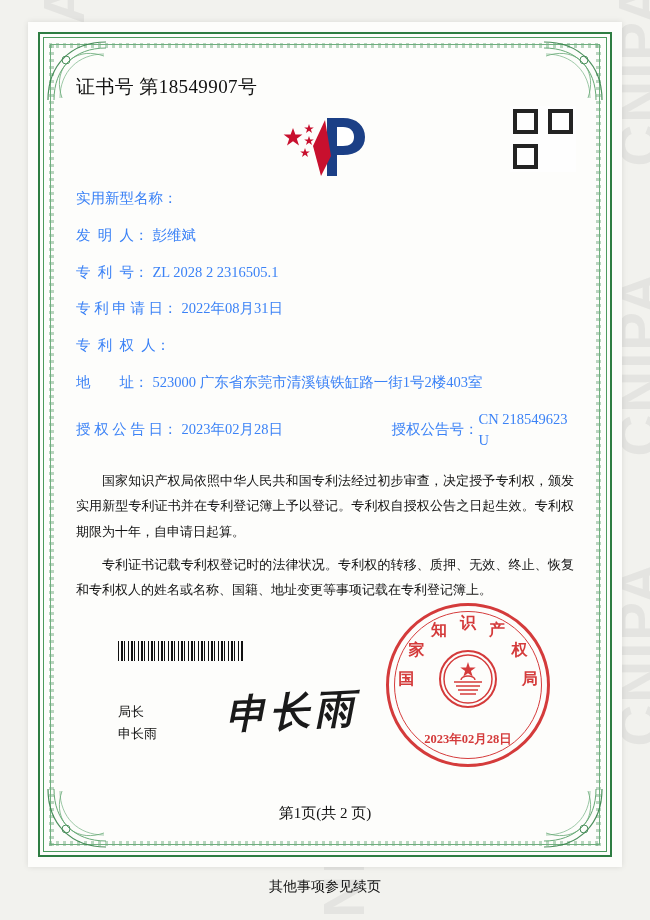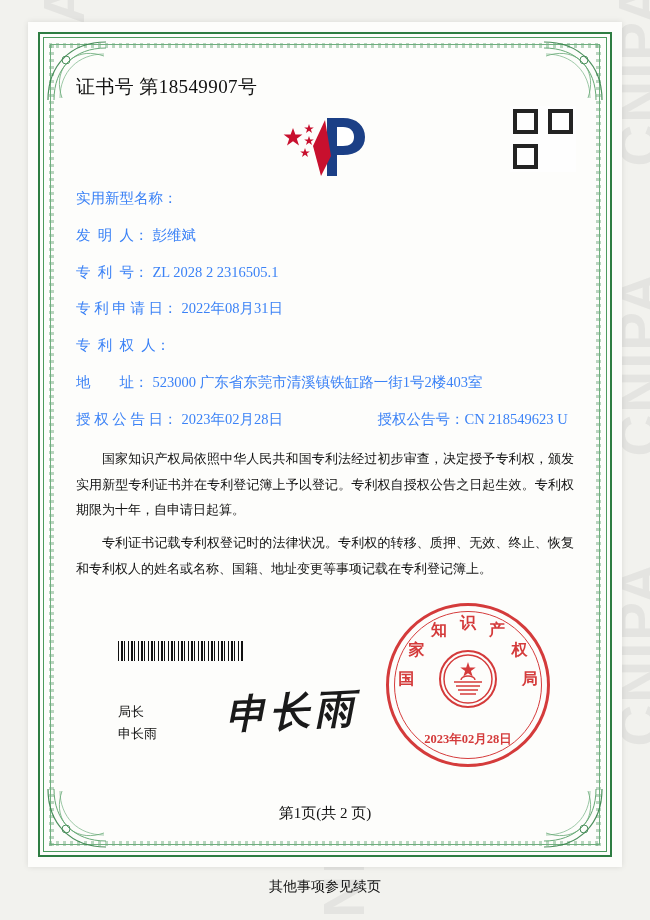--- a/index.html
+++ b/index.html
@@ -173,21 +173,21 @@
     margin-left: 4px;
     flex: 1 1 auto;
   }
   .field.two-col .value {
     flex: 0 0 auto;
     min-width: 190px;
   }
   .field .label2 {
     white-space: pre;
     flex: 0 0 auto;
-    margin-left: 6px;
+    margin-left: 20px;
   }
   .field .value2 {
   }
 
   .para {
     font-size: 13px;
     line-height: 1.95;
     color: #111;
     text-indent: 2em;
     margin-top: 16px;

